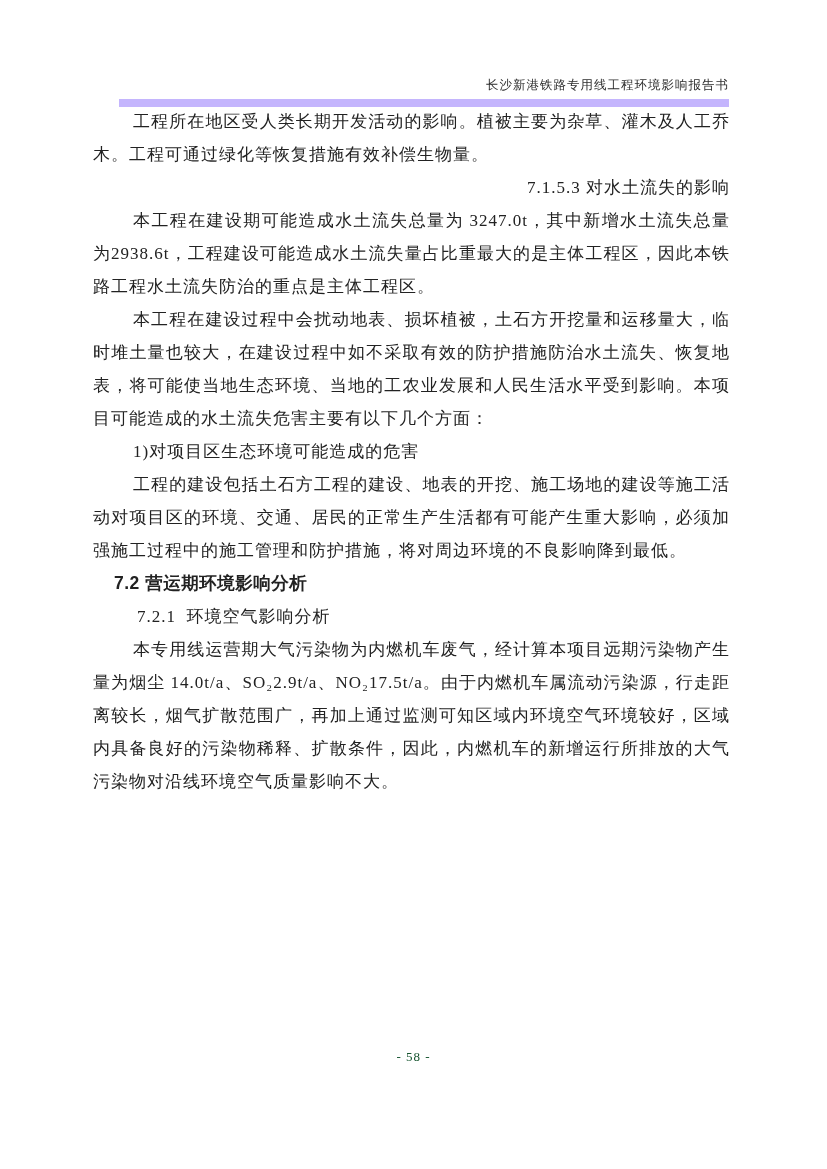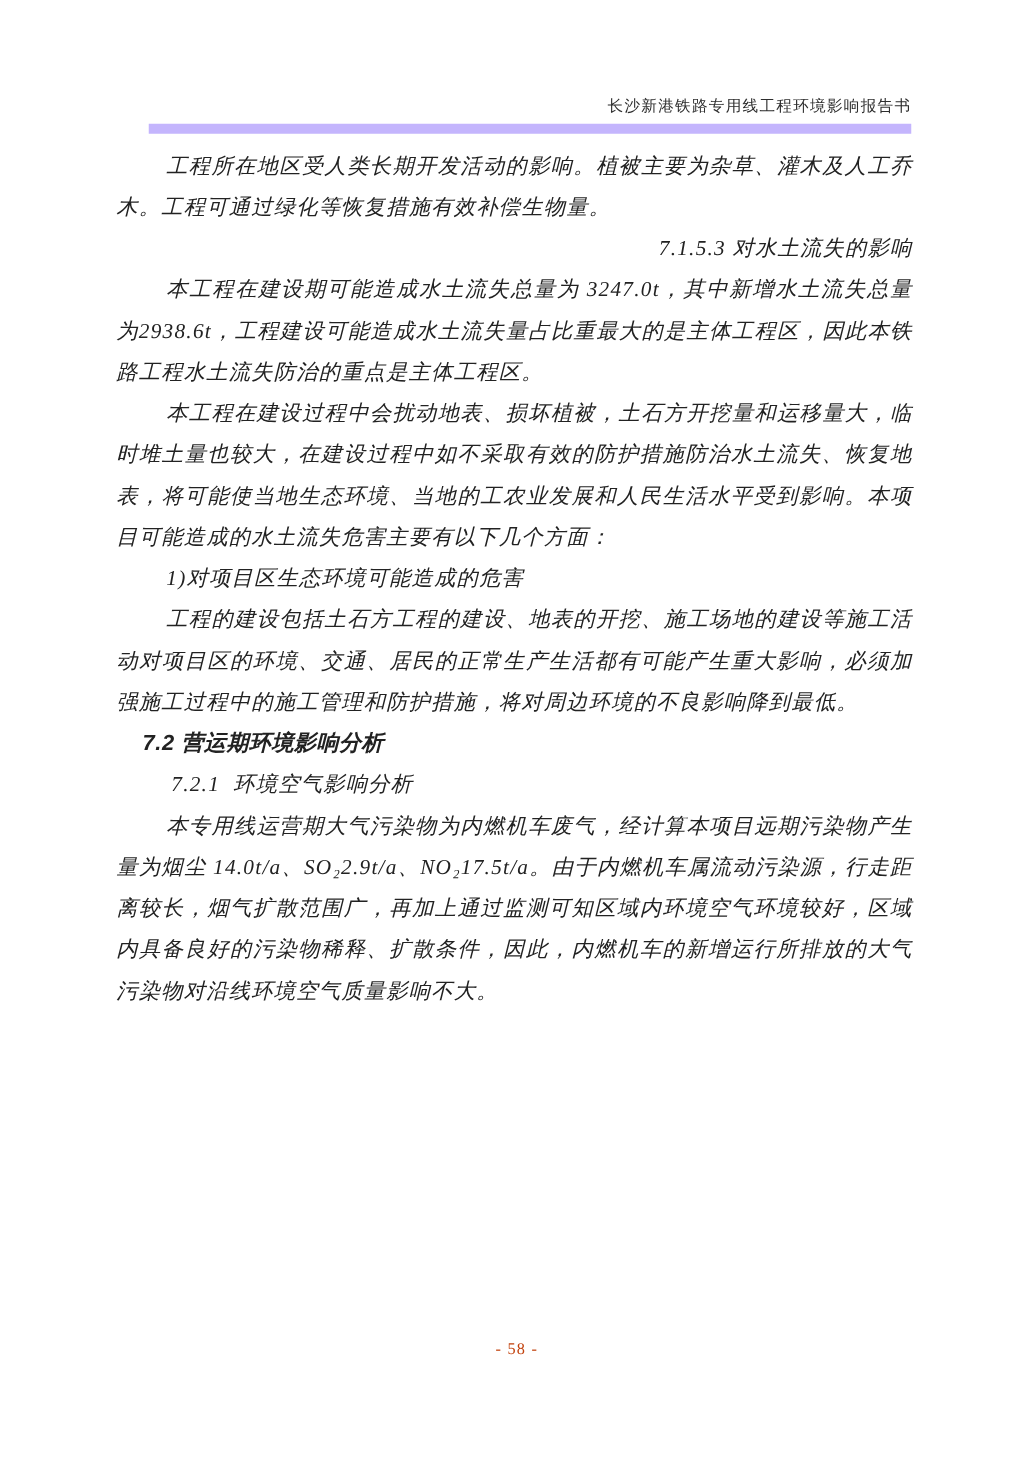--- a/index.html
+++ b/index.html
@@ -23,29 +23,28 @@
     width: 610px;
     text-align: right;
     font-size: 12.5px;
     letter-spacing: 1px;
     color: #2d2d2d;
     padding-bottom: 5px;
     border-bottom: 8px solid #c4b5fd;
   }
   .content {
     position: absolute;
-    top: 116px;
+    top: 105px;
     left: 93px;
     width: 637px;
     font-size: 17px;
     line-height: 33px;
     letter-spacing: 1px;
     text-align: justify;
     color: #222222;
-    font-style: italic;
   }
   .block { margin: 0; }
   .para { text-indent: 40px; }
   .h3a {
     padding-left: 34px;
     text-align: right;
   }
   .h3b {
     padding-left: 44px;
     text-align: left;
@@ -60,22 +59,21 @@
     font-size: 17.5px;
   }
   .footer {
     position: absolute;
     top: 1049px;
     left: 0;
     width: 827px;
     text-align: center;
     font-size: 13px;
     letter-spacing: 1px;
-    color: #c2410c;
-    margin-top: 22px;
+    color: #14532d;
   }
 </style>
 </head>
 <body>
 
 <div class="page">
 
   <div class="header">
     <span>长沙新港铁路专用线工程环境影响报告书</span>
   </div>

